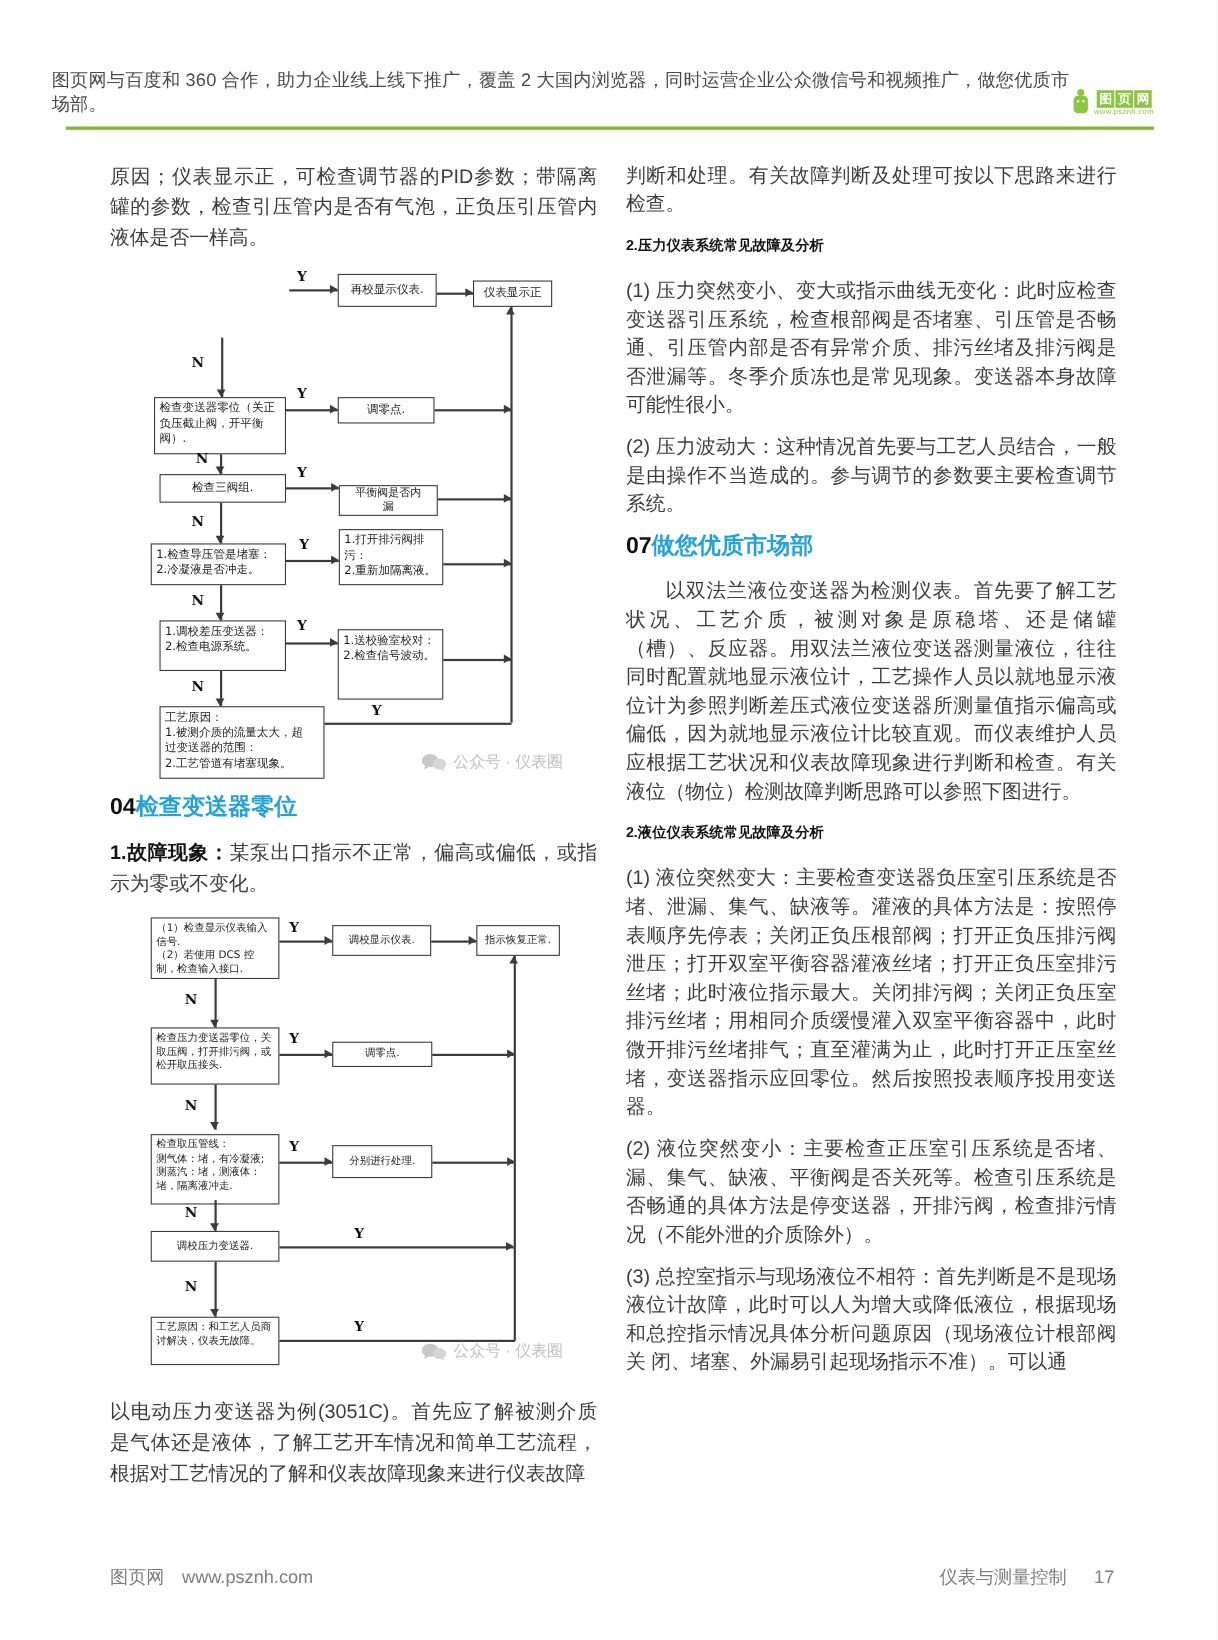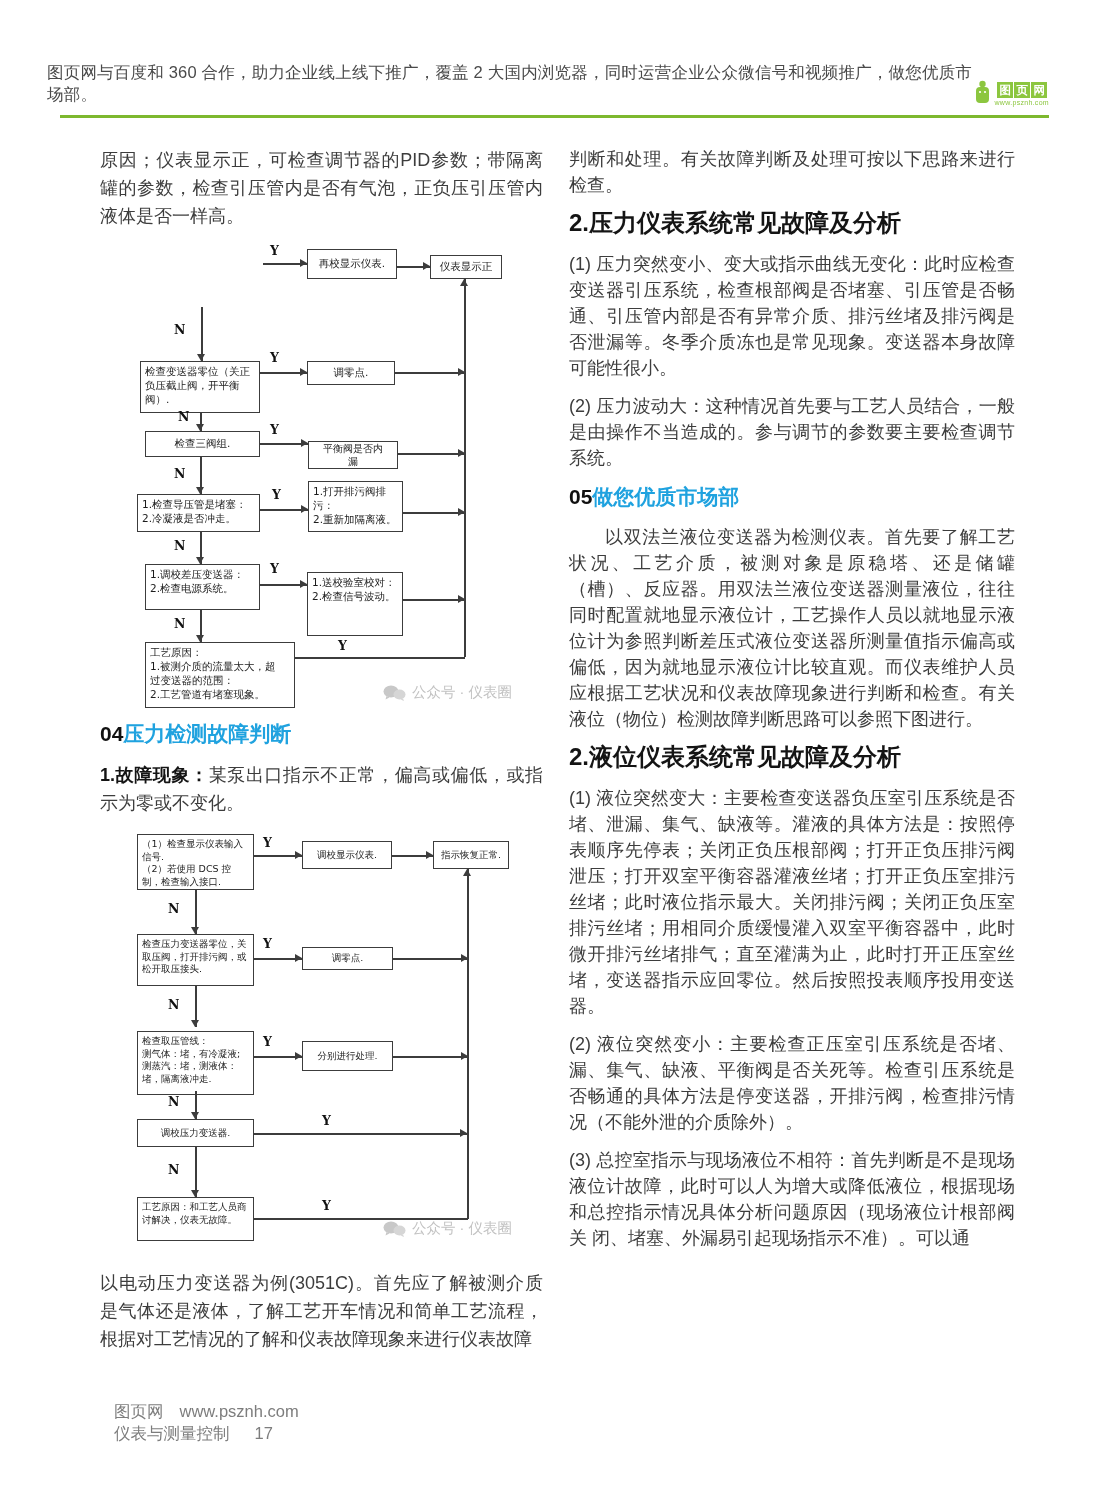--- a/index.html
+++ b/index.html
@@ -17,21 +17,21 @@
   .logo-sub{font-size:7px;color:#8CC63F;margin-top:1px;letter-spacing:.3px;}
   .hdr-line{height:3px;background:#7DB82E;margin:9px 58px 0 60px;}
 
   
   .cols{display:flex;gap:26px;margin:28px 92px 0 100px;}
   .col-l{width:443px;flex:none;}
   .col-r{flex:1;min-width:0;}
   p.body{font-size:18px;line-height:26px;color:#3d3d3d;margin:0 0 12px;text-align:justify;}
   .col-l p.body{line-height:28px;}
   p.indent{text-indent:2em;}
-  h3.subhead{font-size:24px;line-height:26px;font-weight:700;color:#141414;margin:3px 0 15px;}
+  h3.subhead{font-size:13px;line-height:26px;font-weight:700;color:#141414;margin:3px 0 15px;}
   h2.sec{font-size:21px;line-height:28px;font-weight:700;color:#101010;margin:4px 0 13px;}
   h2.sec .blue{color:#1FA2DF;}
   strong.lead{color:#141414;}
 
   
   .fc{position:relative;width:440px;color:#1c1c1c;}
   .fc1{height:474px;margin:0 0 2px;}
   .fc2{height:430px;margin:6px 0 10px;}
   .fc-box{position:absolute;border:1.5px solid #3c3c3c;background:#fff;font-size:10.5px;
           line-height:1.32;padding:3px 4px;white-space:pre-line;box-sizing:border-box;
@@ -45,22 +45,22 @@
   .ar.d{border-left:4px solid transparent;border-right:4px solid transparent;border-top:7px solid #3c3c3c;}
   .ar.u{border-left:4px solid transparent;border-right:4px solid transparent;border-bottom:7px solid #3c3c3c;}
   .yn{position:absolute;font-family:"DejaVu Serif","Liberation Serif",serif;font-weight:bold;
       font-size:12.5px;color:#111;}
 
   
   .wm{position:absolute;display:flex;align-items:center;gap:6px;color:#c2c2c2;font-size:14.5px;
       white-space:nowrap;}
 
   
-  .ftr{position:absolute;left:114px;right:94px;bottom:46px;display:flex;
-       justify-content:space-between;align-items:baseline;color:#7d7d7d;font-size:16.5px;flex-direction:column;}
+  .ftr{position:absolute;left:100px;right:94px;bottom:46px;display:flex;
+       justify-content:space-between;align-items:baseline;color:#7d7d7d;font-size:16.5px;}
   .ftr .url{margin-left:16px;}
   .ftr .pg{margin-left:25px;}
 </style>
 </head>
 <body>
 
 <div class="page">
 
   <div class="hdr">
     <span class="hdr-promo">图页网与百度和 360 合作，助力企业线上线下推广，覆盖 2 大国内浏览器，同时运营企业公众微信号和视频推广，做您优质市场部。</span>
@@ -161,21 +161,21 @@
           <svg width="23" height="16" viewBox="0 0 23 16">
             <ellipse cx="8" cy="6.5" rx="7.5" ry="6" fill="#c8c8c8"></ellipse>
             <path d="M3.5 11 L2.5 14.5 L6.5 12.5 Z" fill="#c8c8c8"></path>
             <ellipse cx="16.5" cy="9.5" rx="6" ry="5" fill="#d6d6d6"></ellipse>
             <path d="M20 13.5 L21 16 L17.5 14.5 Z" fill="#d6d6d6"></path>
           </svg>
           <span>公众号 · 仪表圈</span>
         </span>
       </div>
 
-      <h2 class="sec"><span>04</span><span class="blue">压力检测故障判断</span></h2>
+      <h2 class="sec"><span>04</span><span class="blue">检查变送器零位</span></h2>
 
       <p class="body"><strong class="lead">1.故障现象：</strong><span>某泵出口指示不正常，偏高或偏低，或指示为零或不变化。</span></p>
 
       <div class="fc fc2">
         <div class="fc-box" style="left:37px;top:5px;width:117px;height:56px">（1）检查显示仪表输入信号.
 （2）若使用 DCS 控制，检查输入接口.</div>
         <div class="fc-box c" style="left:202px;top:12px;width:90px;height:28px">调校显示仪表.</div>
         <div class="fc-box c" style="left:333px;top:12px;width:76px;height:28px">指示恢复正常.</div>
         <div class="fc-box" style="left:37px;top:105px;width:117px;height:52px">检查压力变送器零位，关取压阀，打开排污阀，或松开取压接头.</div>
         <div class="fc-box c" style="left:202px;top:118px;width:91px;height:23px">调零点.</div>
@@ -232,21 +232,21 @@
       </div>
 
       <p class="body">以电动压力变送器为例(3051C)。首先应了解被测介质是气体还是液体，了解工艺开车情况和简单工艺流程，根据对工艺情况的了解和仪表故障现象来进行仪表故障</p>
     </div>
 
     <div class="col-r">
       <p class="body">判断和处理。有关故障判断及处理可按以下思路来进行检查。</p>
       <h3 class="subhead">2.压力仪表系统常见故障及分析</h3>
       <p class="body">(1) 压力突然变小、变大或指示曲线无变化：此时应检查变送器引压系统，检查根部阀是否堵塞、引压管是否畅通、引压管内部是否有异常介质、排污丝堵及排污阀是否泄漏等。冬季介质冻也是常见现象。变送器本身故障可能性很小。</p>
       <p class="body">(2) 压力波动大：这种情况首先要与工艺人员结合，一般是由操作不当造成的。参与调节的参数要主要检查调节系统。</p>
-      <h2 class="sec"><span>05</span><span class="blue">做您优质市场部</span></h2>
+      <h2 class="sec"><span>07</span><span class="blue">做您优质市场部</span></h2>
       <p class="body indent">以双法兰液位变送器为检测仪表。首先要了解工艺状况、工艺介质，被测对象是原稳塔、还是储罐（槽）、反应器。用双法兰液位变送器测量液位，往往同时配置就地显示液位计，工艺操作人员以就地显示液位计为参照判断差压式液位变送器所测量值指示偏高或偏低，因为就地显示液位计比较直观。而仪表维护人员应根据工艺状况和仪表故障现象进行判断和检查。有关液位（物位）检测故障判断思路可以参照下图进行。</p>
       <h3 class="subhead">2.液位仪表系统常见故障及分析</h3>
       <p class="body">(1) 液位突然变大：主要检查变送器负压室引压系统是否堵、泄漏、集气、缺液等。灌液的具体方法是：按照停表顺序先停表；关闭正负压根部阀；打开正负压排污阀泄压；打开双室平衡容器灌液丝堵；打开正负压室排污丝堵；此时液位指示最大。关闭排污阀；关闭正负压室排污丝堵；用相同介质缓慢灌入双室平衡容器中，此时微开排污丝堵排气；直至灌满为止，此时打开正压室丝堵，变送器指示应回零位。然后按照投表顺序投用变送器。</p>
       <p class="body">(2) 液位突然变小：主要检查正压室引压系统是否堵、漏、集气、缺液、平衡阀是否关死等。检查引压系统是否畅通的具体方法是停变送器，开排污阀，检查排污情况（不能外泄的介质除外）。</p>
       <p class="body">(3) 总控室指示与现场液位不相符：首先判断是不是现场液位计故障，此时可以人为增大或降低液位，根据现场和总控指示情况具体分析问题原因（现场液位计根部阀关 闭、堵塞、外漏易引起现场指示不准）。可以通</p>
     </div>
   </div>
 
   <div class="ftr">
     <span>

